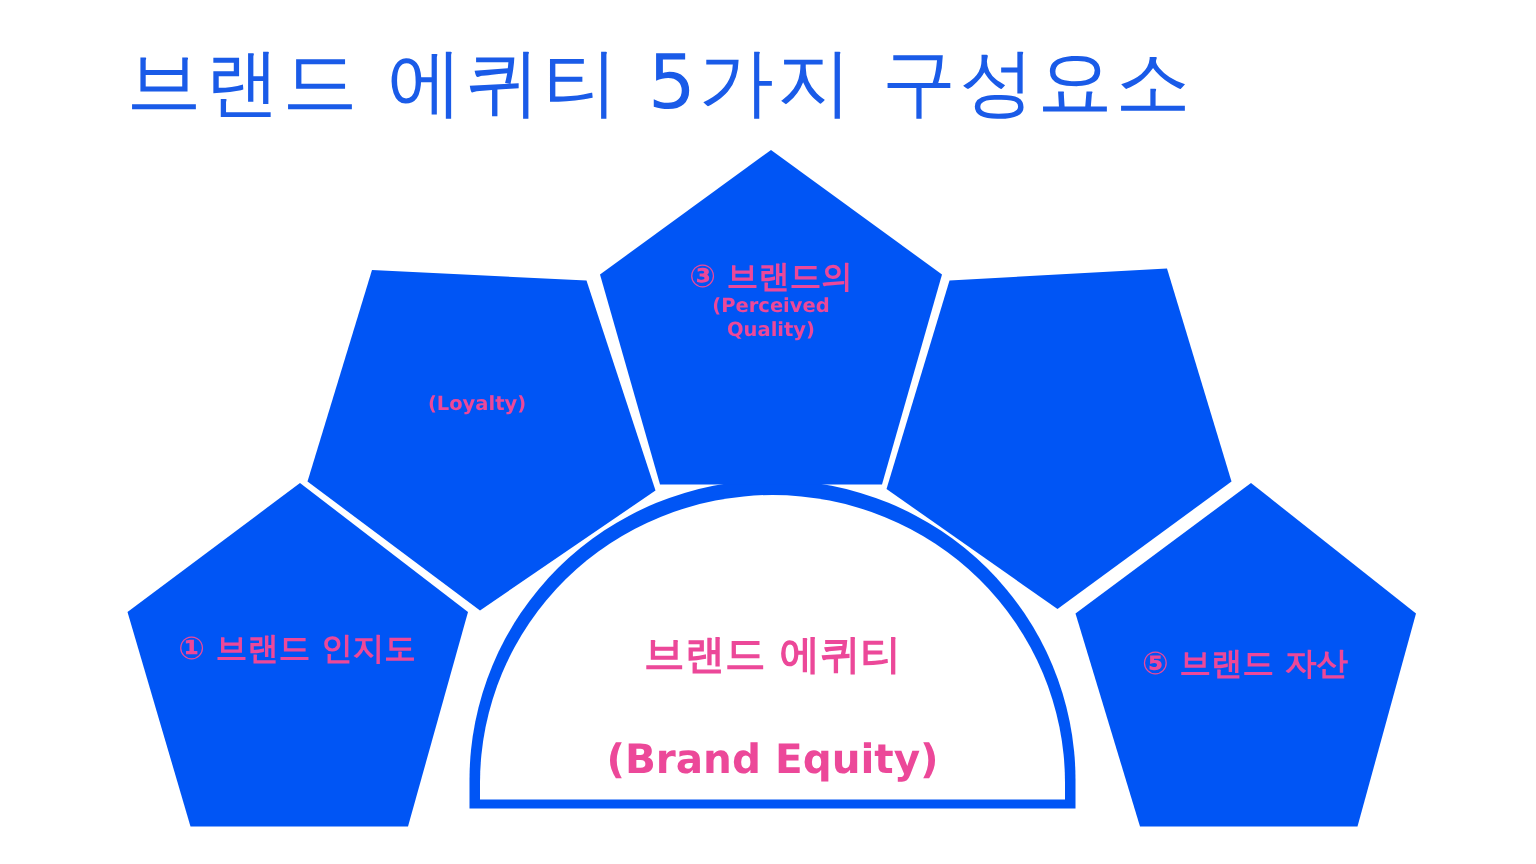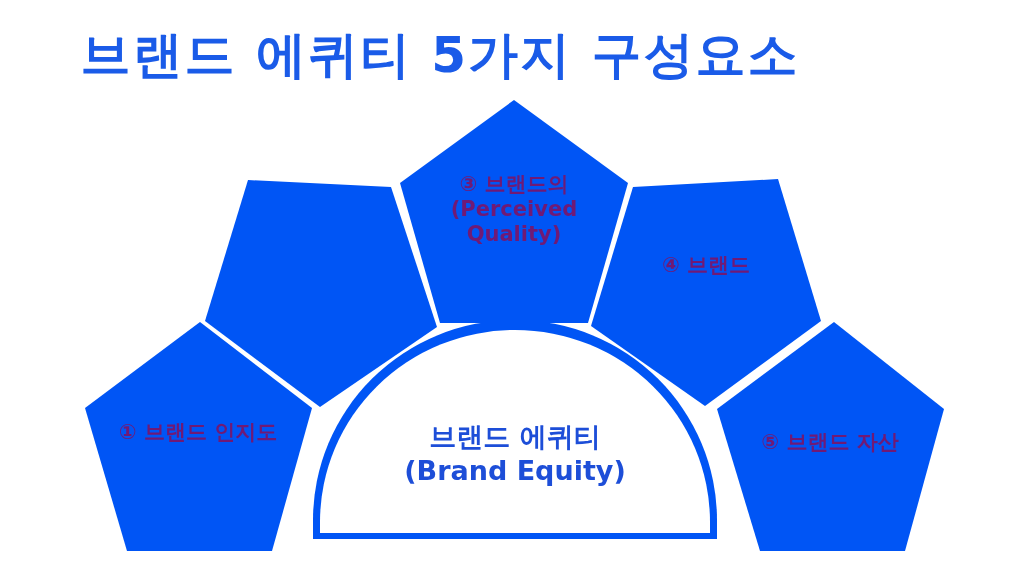--- a/index.html
+++ b/index.html
@@ -1,28 +1,28 @@
 <!DOCTYPE html>
 <html><head>
 <meta charset="utf-8">
 <style>
   html, body { margin:0; padding:0; background:#ffffff; }
   body { width:1024px; height:576px; position:relative; overflow:hidden;
          font-family:"DejaVu Sans", "Liberation Sans", sans-serif; }
   .title { position:absolute; left:0; top:22px; width:880px; text-align:center;
-           font-size:50px; font-weight:bold; letter-spacing:2px; }
+           font-size:50px; font-weight:normal; letter-spacing:2px; }
   svg.stage { position:absolute; left:0; top:0; }
-  .label { position:absolute; text-align:center; color:#701a75; font-weight:bold;
+  .label { position:absolute; text-align:center; color:#ec4899; font-weight:bold;
            transform:translateX(-50%); white-space:nowrap; line-height:1.2; }
   .label .ko { font-size:21px; display:block; }
-  .label .en { font-size:21px; display:block; }
+  .label .en { font-size:13px; display:block; }
   .center-label { position:absolute; left:515px; top:420px; transform:translateX(-50%);
                   text-align:center; font-weight:bold; white-space:nowrap; line-height:1.25; }
   .center-label .ko { font-size:27px; display:block; }
-  .center-label .en { font-size:27px; display:block; }
+  .center-label .en { font-size:27px; display:block;margin-top:36px; }
 </style>
 </head>
 <body>
 
 <div class="title" style="color:#1a5be8;">브랜드 에퀴티 5가지 구성요소</div>
 
 <svg class="stage" width="1024" height="576" viewBox="0 0 1024 576">
 
   <g>
     <path d="M313,539 L313,520 A202,200 0 0 1 717,520 L717,539 Z" fill="#0055f5"></path>
@@ -38,32 +38,32 @@
   <polygon points="633,187 778,179 821,321 705,406 591,326" fill="#0055f5"></polygon>
 
   <polygon points="834,322 944,409 905,551 760,551 717,409" fill="#0055f5"></polygon>
 </svg>
 
 <div class="label" style="left:198px; top:420px;">
   <span class="ko">① 브랜드 인지도</span>
 </div>
 
 <div class="label" style="left:318px; top:262px;">
+  <span class="en">(Loyalty)</span>
 </div>
 
 <div class="label" style="left:514px; top:172px;">
   <span class="ko">③ 브랜드의</span>
   <span class="en">(Perceived</span>
   <span class="en">Quality)</span>
 </div>
 
 <div class="label" style="left:706px; top:253px;">
-  <span class="ko">④ 브랜드</span>
 </div>
 
 <div class="label" style="left:830px; top:430px;">
   <span class="ko">⑤ 브랜드 자산</span>
 </div>
 
-<div class="center-label" style="color:#1d4ed8;">
+<div class="center-label" style="color:#ec4899;">
   <span class="ko">브랜드 에퀴티</span>
   <span class="en">(Brand Equity)</span>
 </div>
 
 </body></html>

